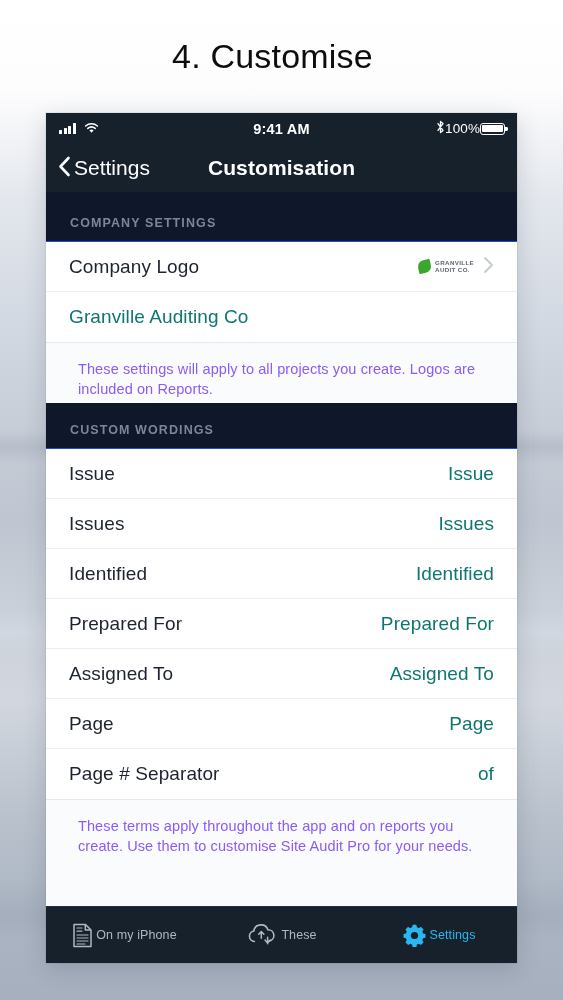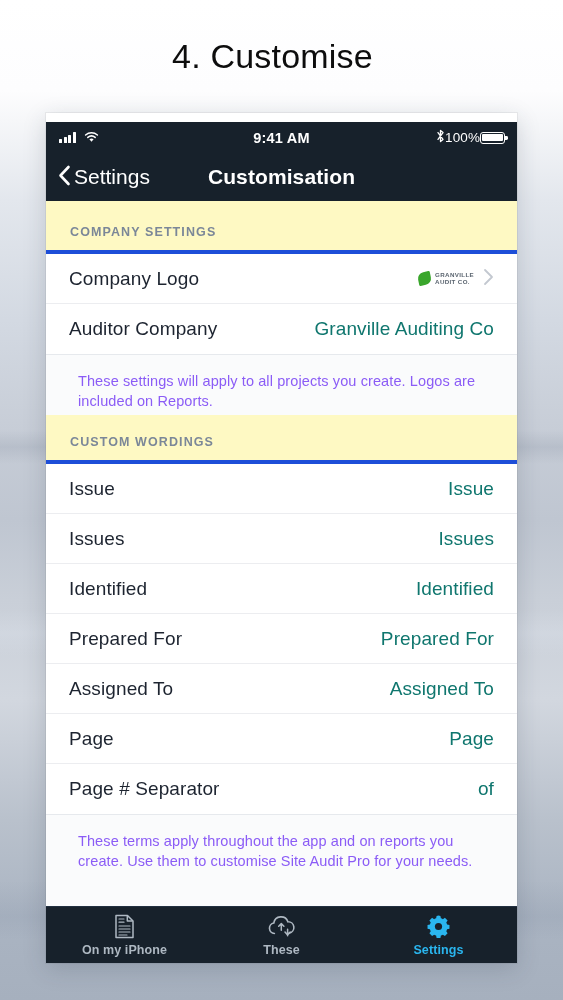--- a/index.html
+++ b/index.html
@@ -43,21 +43,20 @@
     overflow:hidden;
     display:flex; flex-direction:column;
   }
 
   
   .statusbar {
     height:31px; background:#17212b; color:#fff;
     display:flex; align-items:center; position:relative;
     padding:0 13px; flex:none;
     font-size:14px;
-    margin-top:9px;
   }
   .sb-left { display:flex; align-items:center; gap:8px; }
   .sb-right { position:absolute; right:12px; display:flex; align-items:center; gap:0; }
   .sb-time { position:absolute; left:0; right:0; text-align:center; font-size:14.5px; font-weight:600; letter-spacing:.2px; }
   .bars { display:flex; align-items:flex-end; gap:1.5px; height:11px; }
   .bars i { width:3px; background:#fff; border-radius:.5px; display:block; }
   .bars i:nth-child(1){height:4px}
   .bars i:nth-child(2){height:6px}
   .bars i:nth-child(3){height:8.5px}
   .bars i:nth-child(4){height:11px}
@@ -79,27 +78,27 @@
   .nav-back-label { font-size:21px; letter-spacing:0; color:#fff; }
   .nav-title {
     position:absolute; left:0; right:0; text-align:center;
     font-size:21px; font-weight:700; letter-spacing:.1px; pointer-events:none;
   }
 
   
   .content { flex:1; background:#fafbfc; position:relative; overflow:hidden; }
 
   .sec-header {
-    background:#fef9c3;
+    background:#0f172a;
     font-size:12.5px; font-weight:700; letter-spacing:1.1px;
     color:#7b8798; padding:24px 24px 11px 24px;
   }
   .sec-header.tight { padding-top:20px; }
 
-  .rows { background:#fff; border-top:4px solid #1d4ed8; border-bottom:1px solid #e6e9ed; }
+  .rows { background:#fff; border-top:1px solid #1d4ed8; border-bottom:1px solid #e6e9ed; }
   .row {
     height:50px; display:flex; align-items:center; justify-content:space-between;
     padding:0 23px; background:#fff; cursor:pointer;
     border-bottom:1px solid #ecedf0;
   }
   .row:last-child { border-bottom:none; }
   .row-label { font-size:19px; color:#1d2430; letter-spacing:.1px; }
   .row-value { font-size:19px; color:#0f766e; letter-spacing:.1px; }
   .row-right { display:flex; align-items:center; gap:9px; }
 
@@ -118,21 +117,21 @@
     font-size:14.5px; line-height:1.38; color:#8b5cf6;
     padding:16px 24px 4px 32px; background:#fafbfc; letter-spacing:.1px;
   }
 
   
   .tabbar {
     height:57px; background:#17212b; flex:none;
     display:flex; align-items:center;
     border-top:1px solid #223041;
   }
-  .tab { flex:1; display:flex; flex-direction:column; align-items:center; justify-content:center; gap:3px; cursor:pointer;font-weight:bold; }
+  .tab { flex:1; display:flex; flex-direction:row; align-items:center; justify-content:center; gap:3px; cursor:pointer; }
   .tab-label { font-size:12.5px; color:#aeb8c2; letter-spacing:.1px; }
   .tab.active .tab-label { color:#2ab6ef; }
   .tab-icon { height:26px; display:flex; align-items:center; justify-content:center; }
 </style>
 </head>
 <body>
 
 <div class="bg-band bg-b1"></div>
 <div class="bg-band bg-b2"></div>
 <div class="bg-band bg-b3"></div>
@@ -200,21 +199,20 @@
           </span>
           <span class="disclosure">
             <svg width="11" height="18" viewBox="0 0 11 18">
                 <path d="M2 2l7 7-7 7" stroke="#c3c8d0" stroke-width="1.8" fill="none" stroke-linecap="round" stroke-linejoin="round"></path>
               </svg>
           </span>
         </span>
       </div>
 
       <div class="row">
-        <span class="row-label">Auditor Company</span>
         <span class="row-value">Granville Auditing Co</span>
       </div>
 
 
     </div>
     <div class="footnote">These settings will apply to all projects you create. Logos are included on Reports.</div>
 
     <div class="sec-header tight">CUSTOM WORDINGS</div>
     <div class="rows">
       <div class="row">

